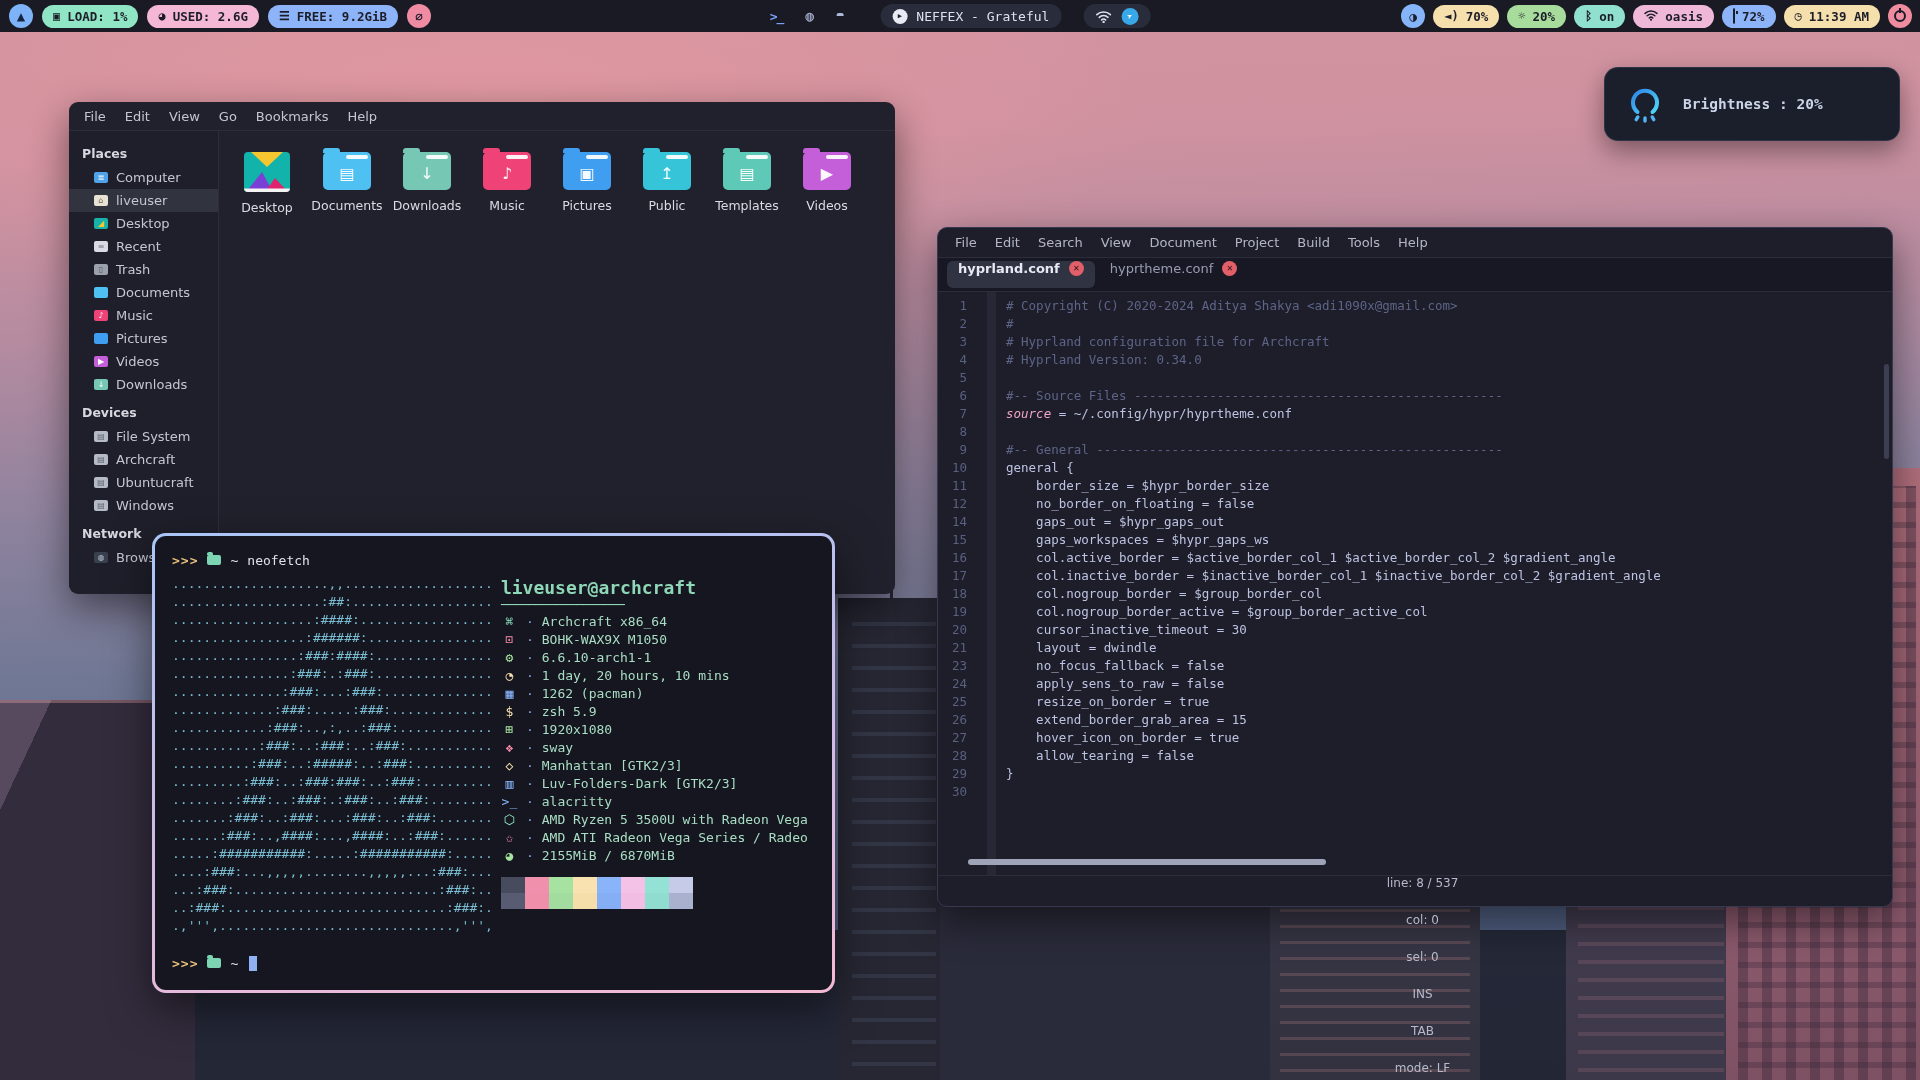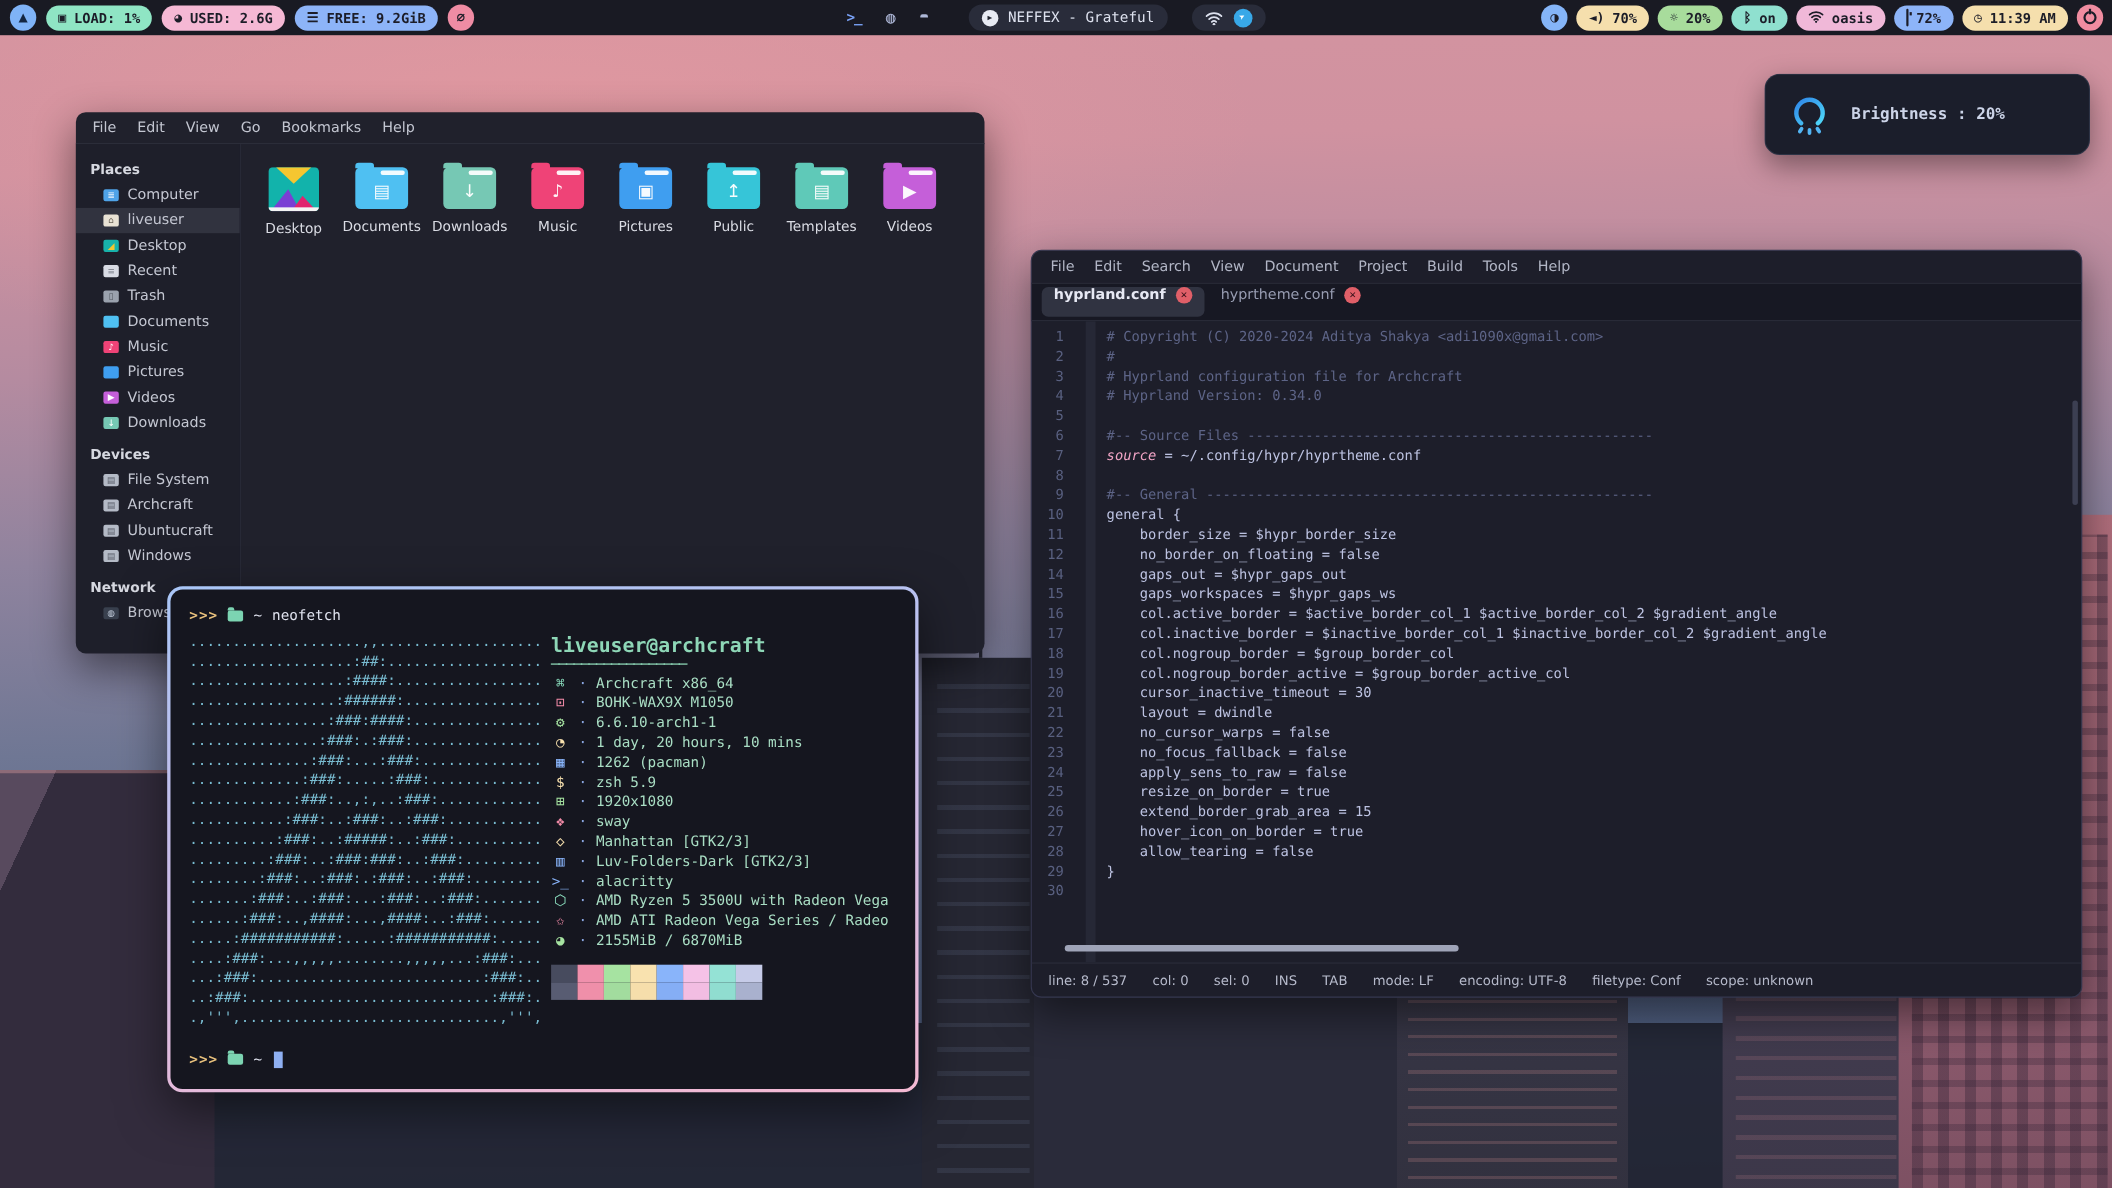--- a/index.html
+++ b/index.html
@@ -111,36 +111,36 @@
   .t-pal .prow { display:flex; }
   .t-pal .sw { width:24px; height:16px; }
   .tprompt.bottom { position:absolute; left:17px; bottom:17px; }
   .cursor { display:inline-block; width:8px; height:15px; background:#8fb0f2; margin-left:2px; }
 
   
   .editor { left:937px; top:227px; width:956px; height:680px; background:#1d1e2a; border:1px solid #363850; z-index:20; border-radius:10px; }
   .ed-menubar { height:29px; display:flex; align-items:center; gap:18px; padding-left:17px; color:#b2b6c6; font-size:13px; }
   .ed-tabbar { height:35px; background:#171823; border-top:1px solid #2b2d3a; border-bottom:1px solid #2b2d3a;
     display:flex; align-items:center; gap:4px; padding-left:9px; }
-  .ed-tab { height:27px; border-radius:6px; padding:12px 11px; display:flex; align-items:flex-end; gap:9px; font-size:13px; color:#979cb1; }
+  .ed-tab { height:27px; border-radius:6px; padding:0 11px; display:flex; align-items:flex-start; gap:9px; font-size:13px; color:#979cb1; }
   .ed-tab.active { background:#303341; color:#e7e9f4; font-weight:bold; }
   .ed-close { width:15px; height:15px; border-radius:50%; background:#e05f68; color:#331018; font-size:8px;
     display:flex; align-items:center; justify-content:center; }
   .ed-code { position:relative; height:583px; padding-top:5px; font-family:"DejaVu Sans Mono", monospace; font-size:12.5px; overflow:hidden; }
   .ed-marker { position:absolute; left:49px; top:0; bottom:0; width:9px; background:#262836; }
   .ed-row { display:flex; height:18px; line-height:18px; }
   .ed-num { width:41px; text-align:right; padding-right:12px; color:#596080; flex:none; }
   .ed-txt { padding-left:27px; white-space:pre; }
   .c-com { color:#5d6487; }
   .c-code { color:#bdc3e2; }
   .c-kw { color:#f2a5c6; font-style:italic;margin-top:40px; }
   .ed-hscroll { position:absolute; left:30px; bottom:10px; width:358px; height:6px; border-radius:3px; background:#9fa4b8; }
   .ed-vscroll { position:absolute; right:3px; top:72px; width:5px; height:95px; border-radius:3px; background:#3c3f52; }
   .ed-status { height:31px; border-top:1px solid #2b2d3a; display:flex; align-items:center; gap:23px;
-    padding-left:15px; font-size:12px; color:#b6bacb; }
+    padding-left:15px; font-size:12px; color:#b6bacb;flex-direction:column; }
 
   
   .notif { position:absolute; left:1604px; top:67px; width:296px; height:74px; background:#1b1e2b;
     border:1px solid rgba(130,150,190,.18); border-radius:14px; box-shadow:0 10px 26px rgba(0,0,0,.4);
     display:flex; align-items:center; gap:20px; padding-left:22px; z-index:40; }
   .notif .txt { font-family:"DejaVu Sans Mono", monospace; font-size:14.5px; color:#ccd4e8; font-weight:bold; }
 </style>
 </head>
 <body>
 
@@ -483,24 +483,20 @@
             <span class="ed-num">19</span>
             <span class="ed-txt"><span class="c-code">    col.nogroup_border_active = $group_border_active_col</span></span>
           </div>
           <div class="ed-row">
             <span class="ed-num">20</span>
             <span class="ed-txt"><span class="c-code">    cursor_inactive_timeout = 30</span></span>
           </div>
           <div class="ed-row">
             <span class="ed-num">21</span>
             <span class="ed-txt"><span class="c-code">    layout = dwindle</span></span>
-          </div>
-          <div class="ed-row">
-            <span class="ed-num">22</span>
-            <span class="ed-txt"><span class="c-code">    no_cursor_warps = false</span></span>
           </div>
           <div class="ed-row">
             <span class="ed-num">23</span>
             <span class="ed-txt"><span class="c-code">    no_focus_fallback = false</span></span>
           </div>
           <div class="ed-row">
             <span class="ed-num">24</span>
             <span class="ed-txt"><span class="c-code">    apply_sens_to_raw = false</span></span>
           </div>
           <div class="ed-row">

